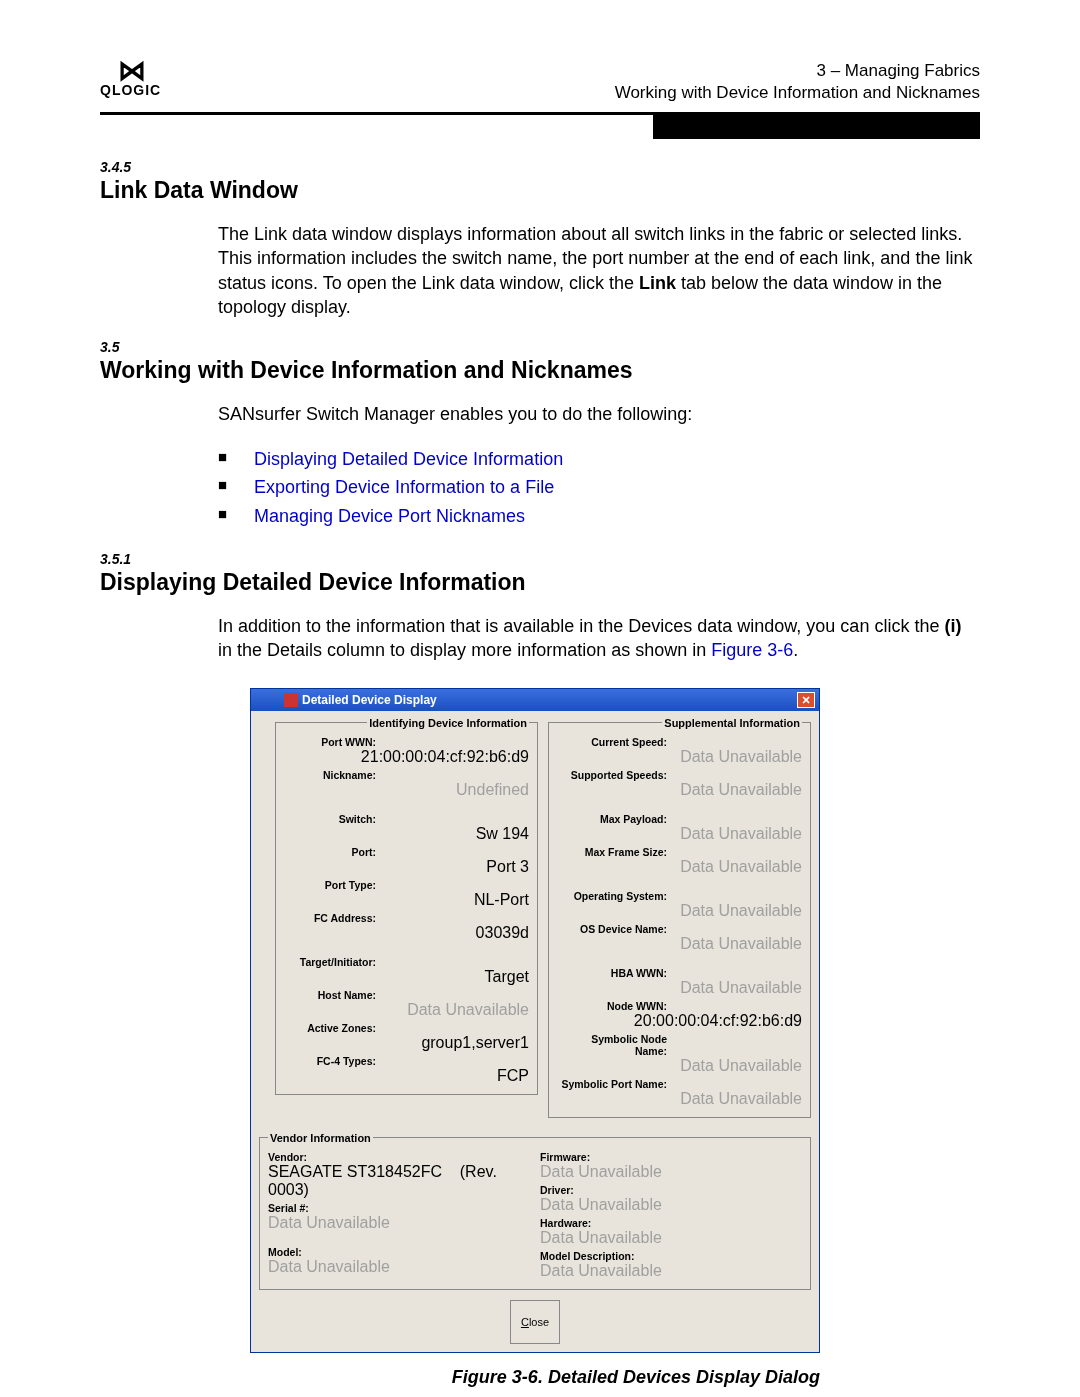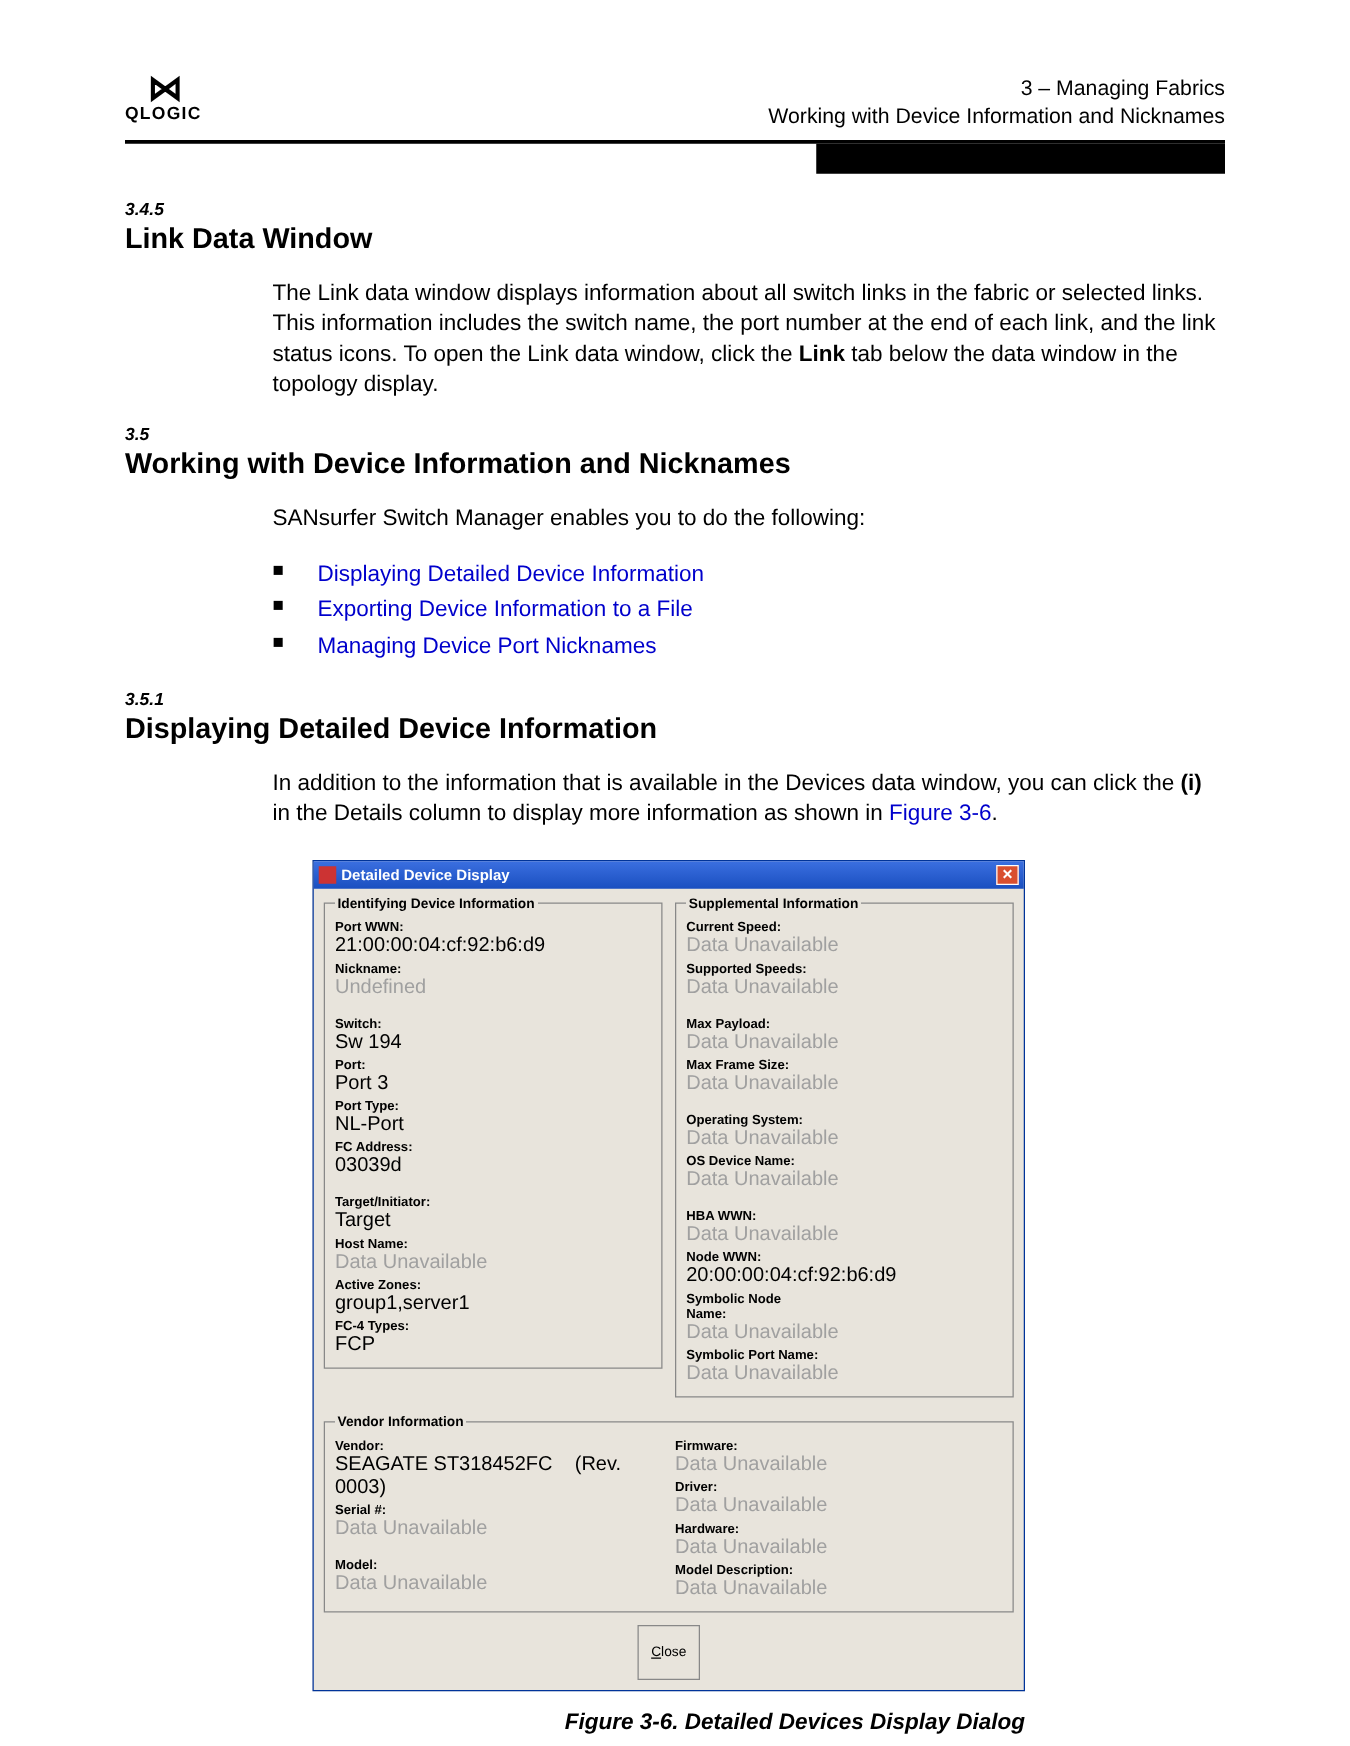--- a/index.html
+++ b/index.html
@@ -115,37 +115,38 @@
   .titlebar {
     background: linear-gradient(#3b6fe0, #1a4fc0);
     color: #fff;
     font-weight: bold;
     font-size: 12px;
     padding: 3px 4px;
     display: flex;
     align-items: center;
     justify-content: space-between;
   }
-  .titlebar-left { display:flex; gap:4px; }
+  .titlebar-left { display:flex; gap:4px;margin-left:29px; }
   .titlebar-icon {
     width: 14px; height:14px; background:#cc3333; display:inline-block;
   }
   .close-x {
     width: 18px; height: 16px;
     background: #d94f2f;
     border: 1px solid #fff;
     color: #fff;
     text-align: center;
     font-size: 11px;
     line-height: 14px;
   }
   .dialog-body {
-    padding: 6px 8px 8px 8px;
+    padding: 6px 8px 8px 24px;
     display: flex;
     gap: 10px;
+    text-align: right;
   }
   .col { flex:1; }
   fieldset {
     border: 1px solid #888;
     margin: 0 0 6px 0;
     padding: 4px 8px 6px 8px;
   }
   legend {
     font-weight: bold;
     font-size: 11px;

